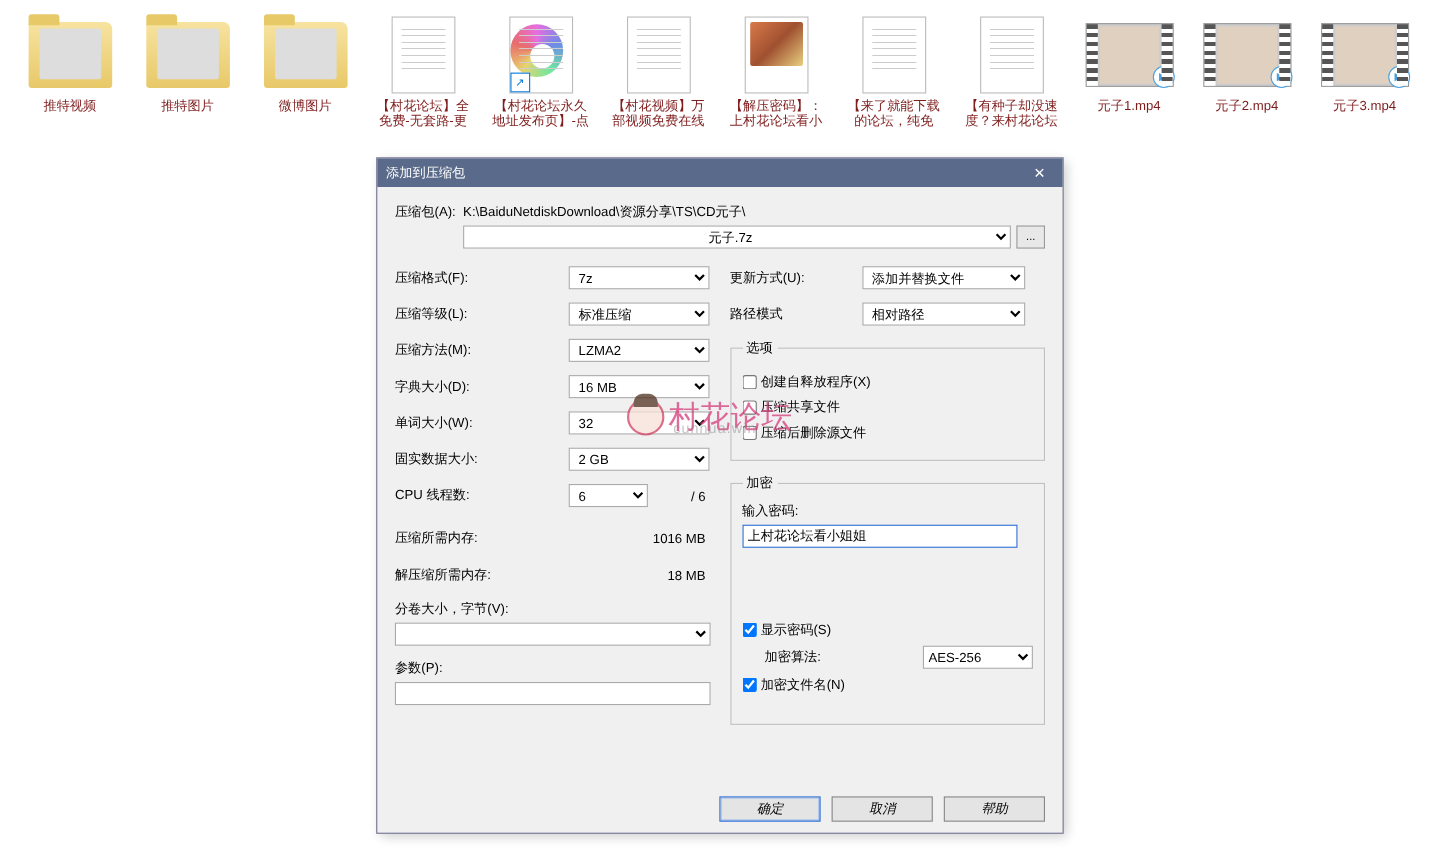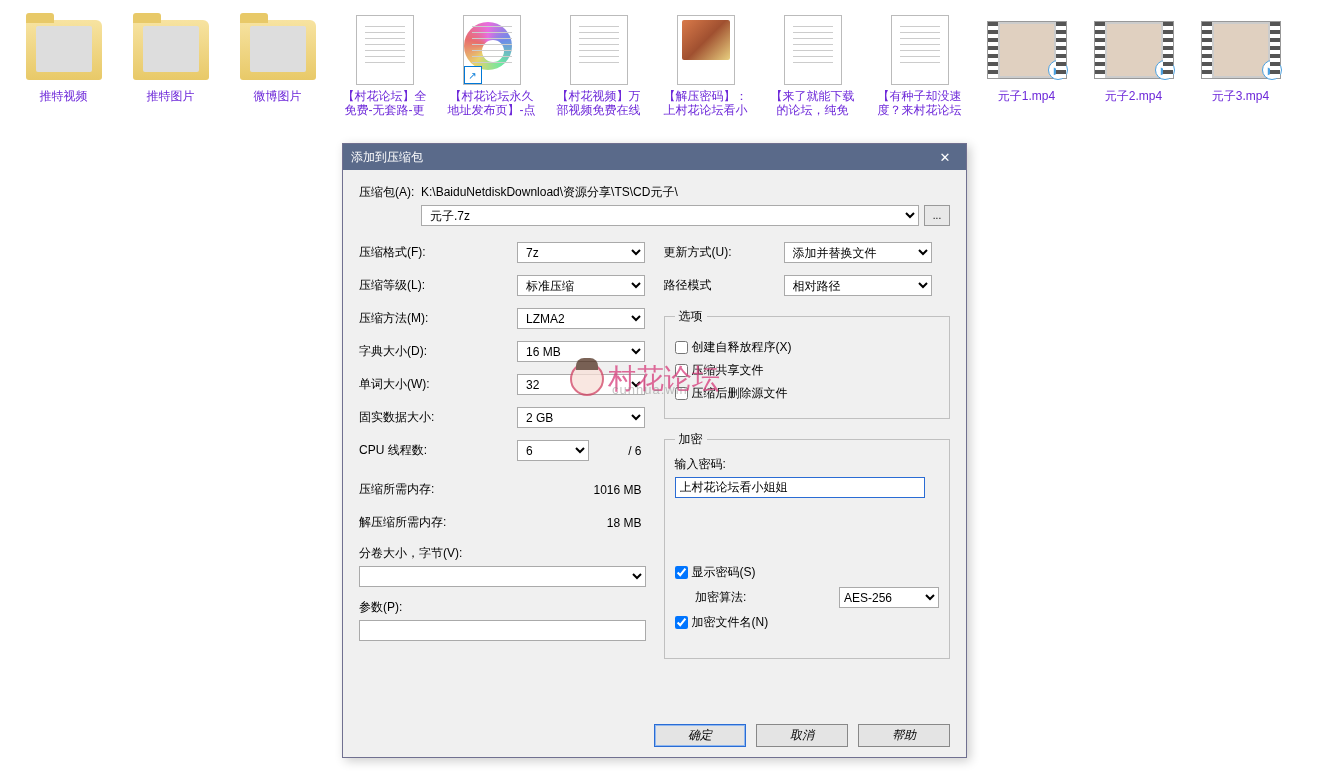--- a/index.html
+++ b/index.html
@@ -2,21 +2,21 @@
 <html><head>
 <meta charset="utf-8">
 <style>
 * { box-sizing: border-box; margin: 0; padding: 0; }
 body { font-family: "Microsoft YaHei", "Segoe UI", Tahoma, sans-serif; font-size: 12px; background: #fff; width: 1317px; height: 774px; position: relative; overflow: hidden; }
 
 
 .desktop { display: flex; flex-wrap: wrap; padding: 15px 10px; gap: 0; }
 .desktop-item { width: 107px; display: flex; flex-direction: column; align-items: center; text-align: center; cursor: default; }
 .desktop-item .icon-box { width: 80px; height: 70px; display: flex; align-items: center; justify-content: center; margin-bottom: 4px; position: relative; }
-.desktop-item .label { font-size: 12px; line-height: 14px; max-width: 95px; word-break: break-all; color: #6d28d9; }
+.desktop-item .label { font-size: 12px; line-height: 14px; max-width: 95px; word-break: break-all; color: #7f1d1d; }
 
 .folder-icon { width: 76px; height: 60px; background: linear-gradient(#f7e3a1, #e8c968); border-radius: 2px 6px 3px 3px; position: relative; }
 .folder-icon::before { content: ""; position: absolute; top: -7px; left: 0; width: 28px; height: 10px; background: #e8c968; border-radius: 3px 3px 0 0; }
 .folder-thumb { position: absolute; top: 6px; left: 10px; width: 56px; height: 46px; background: #ddd; border-radius: 2px; }
 
 .text-doc { width: 58px; height: 70px; background: #fff; border: 1px solid #bbb; position: relative; }
 .text-doc::after { content: ""; position: absolute; top: 10px; left: 8px; right: 8px; height: 40px; background: repeating-linear-gradient(#ccc, #ccc 1px, transparent 1px, transparent 6px); }
 .shortcut-arrow { position: absolute; bottom: 0; left: 0; width: 18px; height: 18px; background: #fff; border: 1px solid #0078d7; display: flex; align-items: center; justify-content: center; font-size: 10px; color: #0078d7; }
 
 .color-wheel { width: 58px; height: 58px; border-radius: 50%; background: conic-gradient(#e86de0, #6d8be8, #6de8a0, #e8d36d, #e86d6d, #e86de0); position: relative; }
@@ -39,21 +39,21 @@
 .titlebar .close-btn { width: 26px; height: 20px; display: flex; align-items: center; justify-content: center; cursor: pointer; font-size: 13px; }
 .dialog-body { padding: 14px 16px 10px 16px; height: calc(100% - 26px); display: flex; flex-direction: column; }
 
 .two-col { display: flex; gap: 18px; flex: 1; }
 .col { flex: 1; }
 
 .archive-row { display: flex; align-items: center; margin-bottom: 4px; gap: 6px; }
 .archive-label { width: 56px; }
 .archive-path { font-size: 12px; }
 .archive-input-row { display: flex; gap: 5px; margin-left: 62px; margin-bottom: 16px; }
-.archive-input-row select { flex: 1; height: 21px; border: 1px solid #aaa; background: #fff; padding: 0 4px; font-size: 12px; }
+.archive-input-row select { flex: 1; height: 21px; border: 1px solid #aaa; background: #fff; padding: 0 4px; font-size: 12px; text-align: center; }
 .browse-btn { width: 26px; height: 21px; border: 1px solid #999; background: #e8e8e8; font-size: 10px; cursor: pointer; }
 
 .form-row { display: flex; align-items: center; margin-bottom: 12px; height: 21px; }
 .form-row .lbl { width: 158px; }
 .form-row select, .form-row input[type=text] { height: 21px; border: 1px solid #aaa; background: #fff; padding: 0 4px; font-size: 12px; }
 .form-row select { width: 128px; }
 .form-row .wide { width: 128px; }
 .form-row .narrow { width: 72px; }
 .form-row .val-right { flex: 1; text-align: right; padding-right: 4px; }
 

